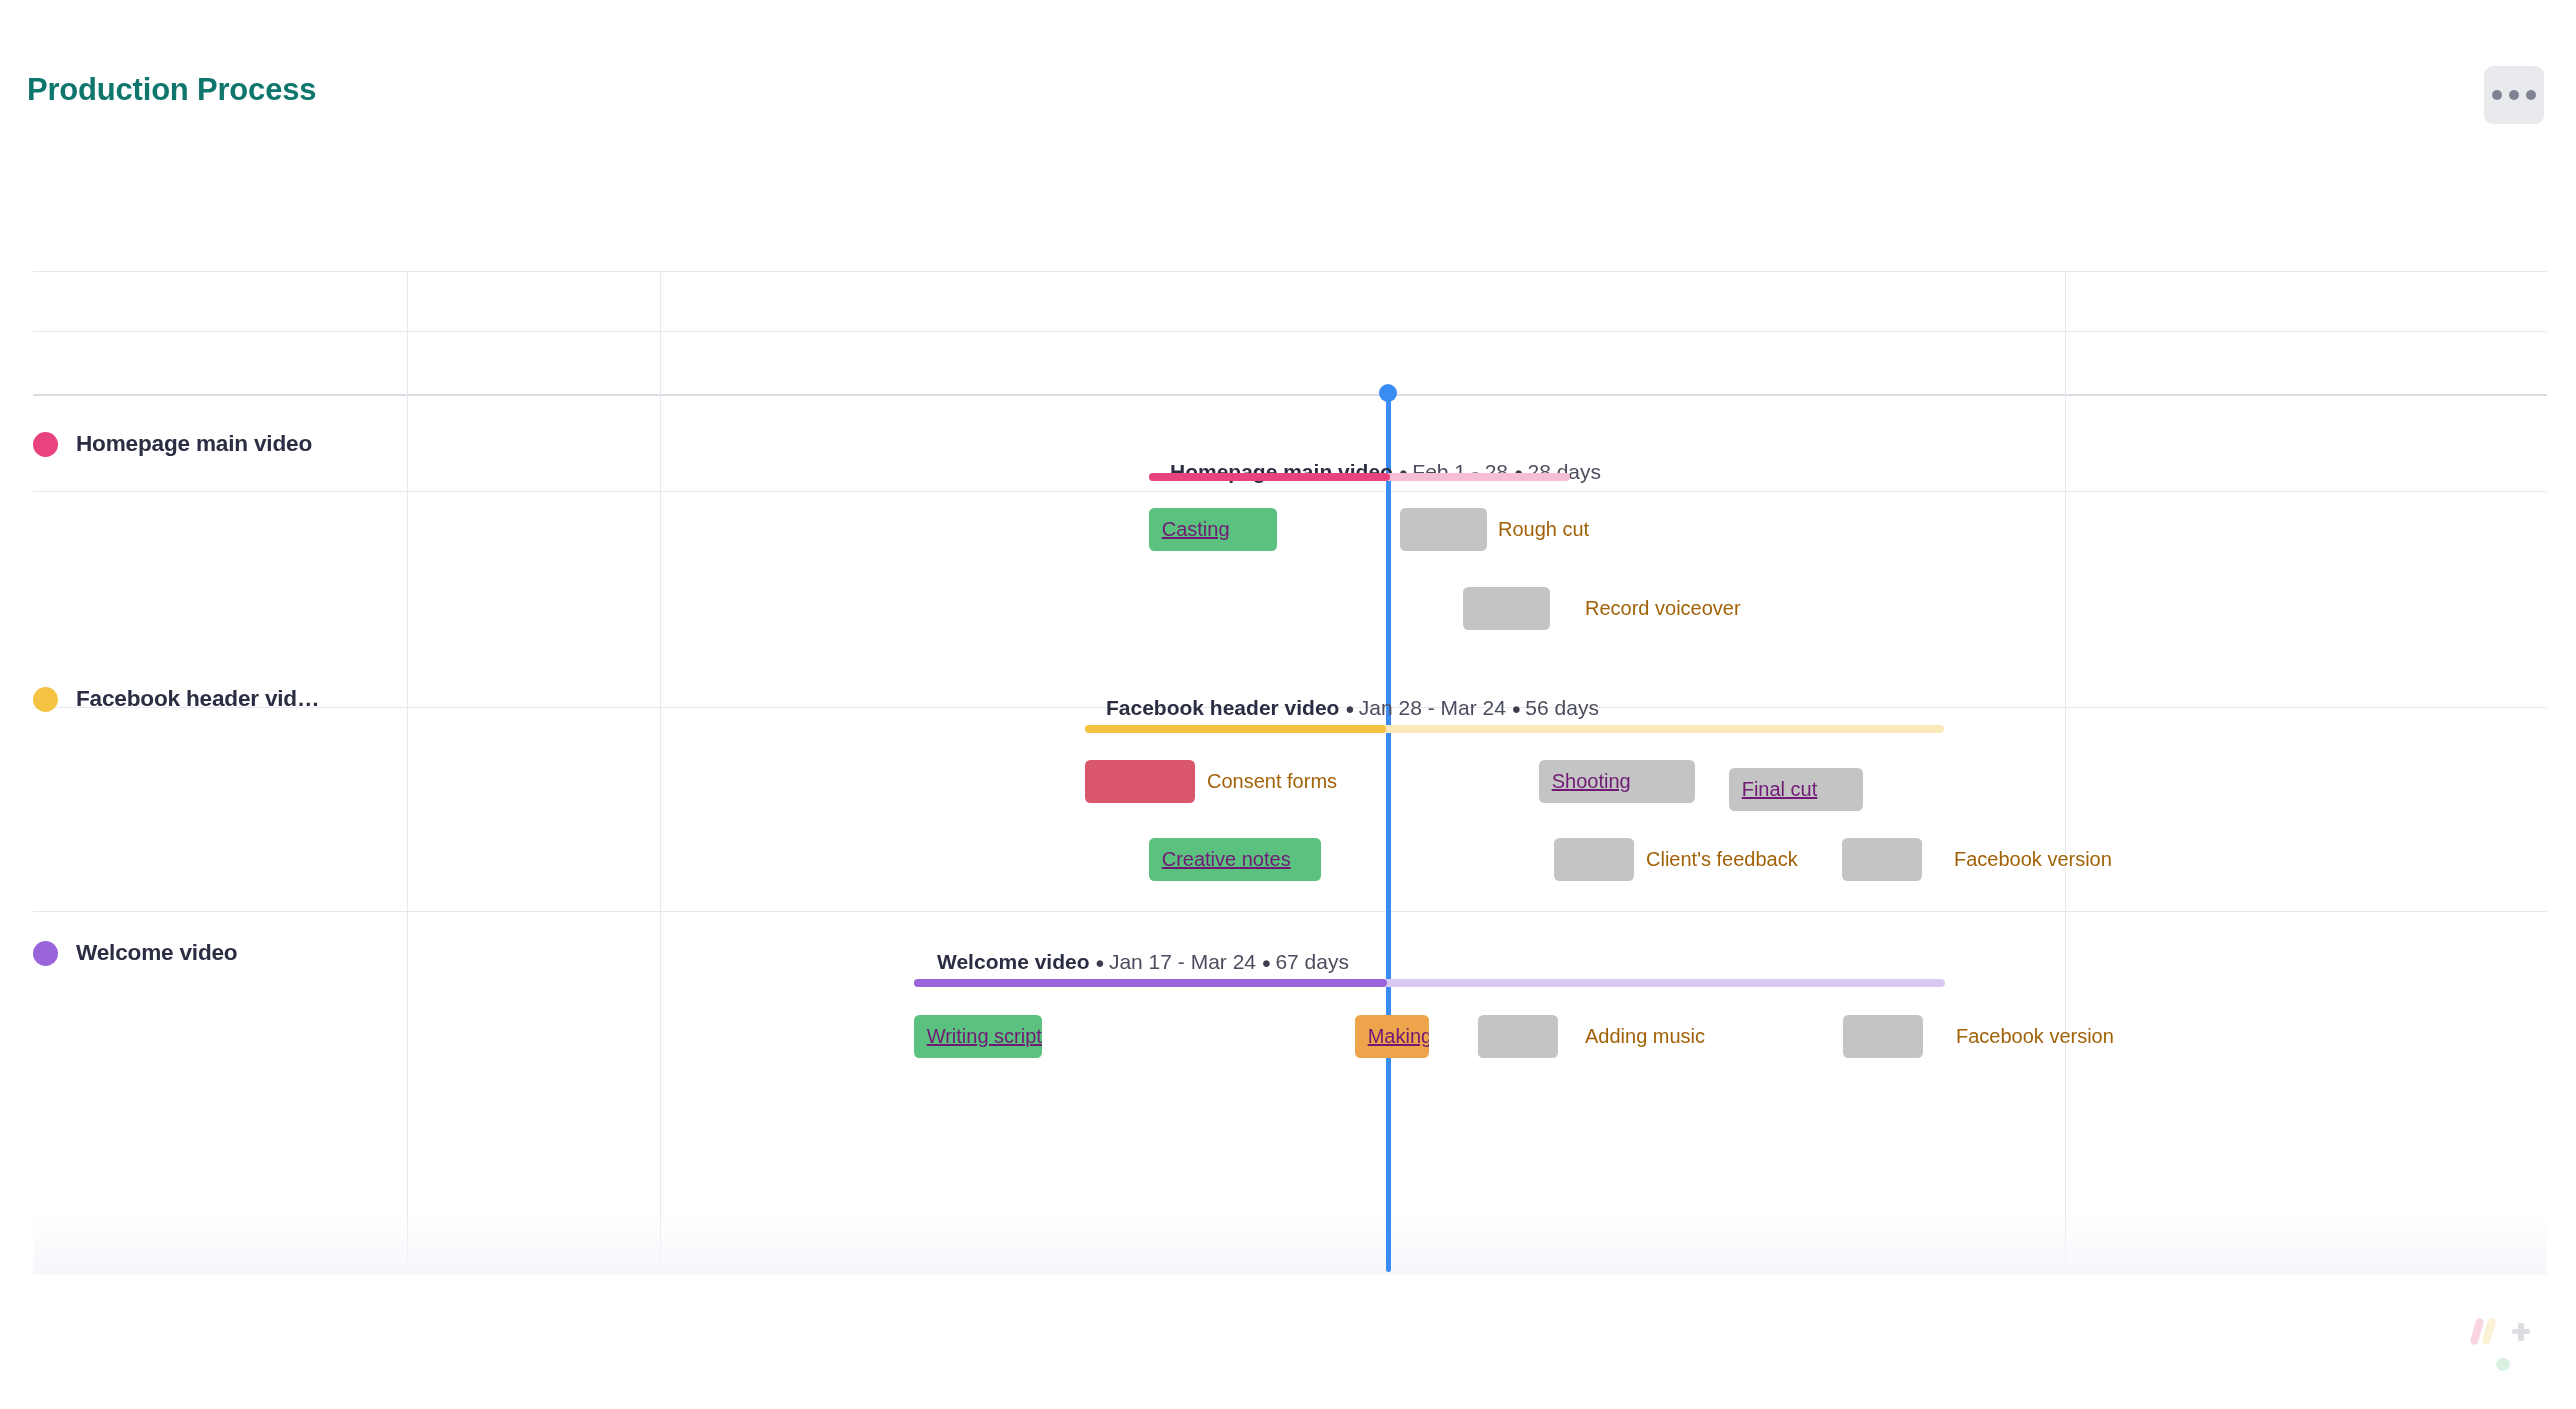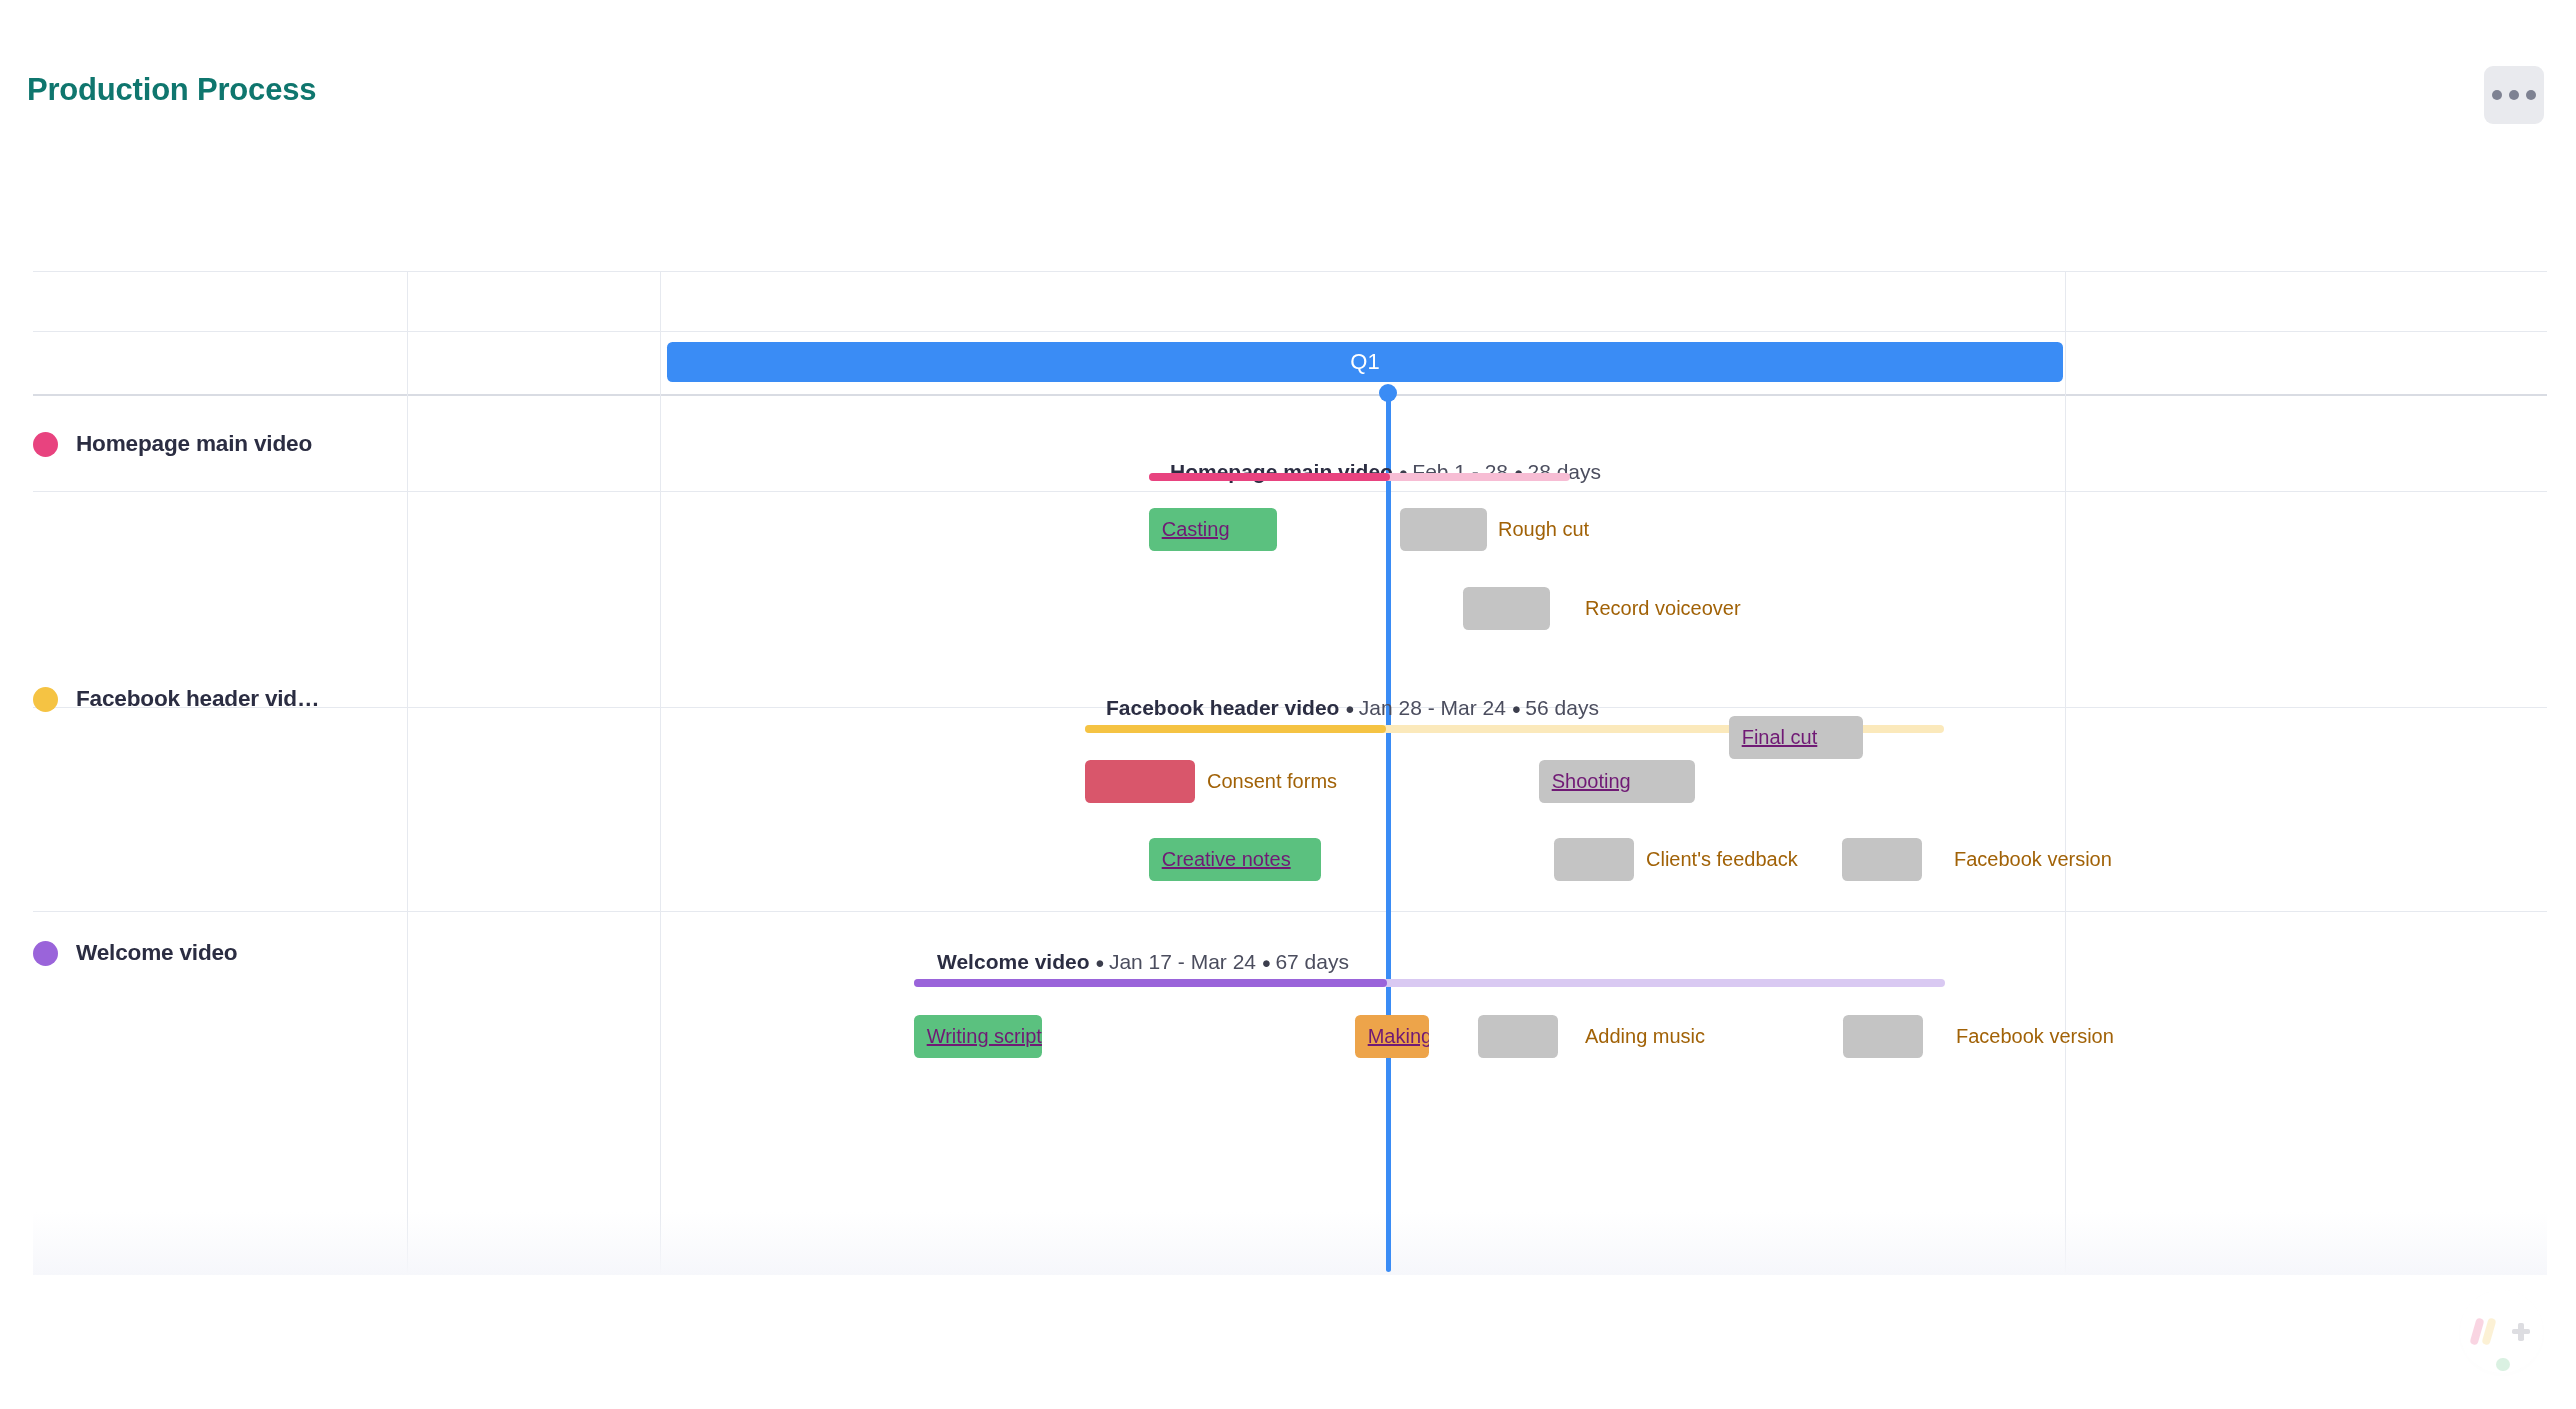--- a/index.html
+++ b/index.html
@@ -278,21 +278,20 @@
     <div class="hline" style="top:640px;"></div>
     <div class="hline" style="top:1002px;"></div>
 
     <div class="vline" style="left:374px; top:0; height:1002px;"></div>
     <div class="vline" style="left:627px; top:0; height:1002px;"></div>
     <div class="vline" style="left:2032px; top:0; height:1002px;"></div>
 
     <div class="fade-bottom"></div>
   </div>
 
-  <div class="quarter-bar" style="left:667px; top:342px; width:1396px;">Q1</div>
 
   <div class="today-knob" style="left:1379px; top:384px;"></div>
   <div class="today-line" style="left:1386px; top:395px; height:877px;"></div>
 
   <div class="row-label" style="top:431px;">
     <span class="row-dot" style="background:#e8437f;"></span>
     <span class="row-label-text">Homepage main video</span>
   </div>
 
   <div class="group-title" style="left:1170px; top:428px;margin-top:32px;">
@@ -334,21 +333,21 @@
     <div class="progress-fill" style="width:301px; background:#f5c343;"></div>
   </div>
 
   <div class="chip" style="left:1085px; top:760px; width:110px; background:#d9566b;"></div>
   <div class="chip-outside-label" style="left:1207px; top:760px;">Consent forms</div>
 
   <div class="chip" style="left:1539px; top:760px; width:156px; background:#c4c4c4;">
     <span class="chip-text">Shooting</span>
   </div>
 
-  <div class="chip" style="left:1729px; top:716px; width:134px; background:#c4c4c4;">
+  <div class="chip" style="left:1729px; top:768px; width:134px; background:#c4c4c4;">
     <span class="chip-text">Final cut</span>
   </div>
 
   <div class="chip" style="left:1149px; top:838px; width:172px; background:#5bc17f;">
     <span class="chip-text">Creative notes</span>
   </div>
 
   <div class="chip" style="left:1554px; top:838px; width:80px; background:#c4c4c4;"></div>
   <div class="chip-outside-label" style="left:1646px; top:838px;">Client's feedback</div>
 

